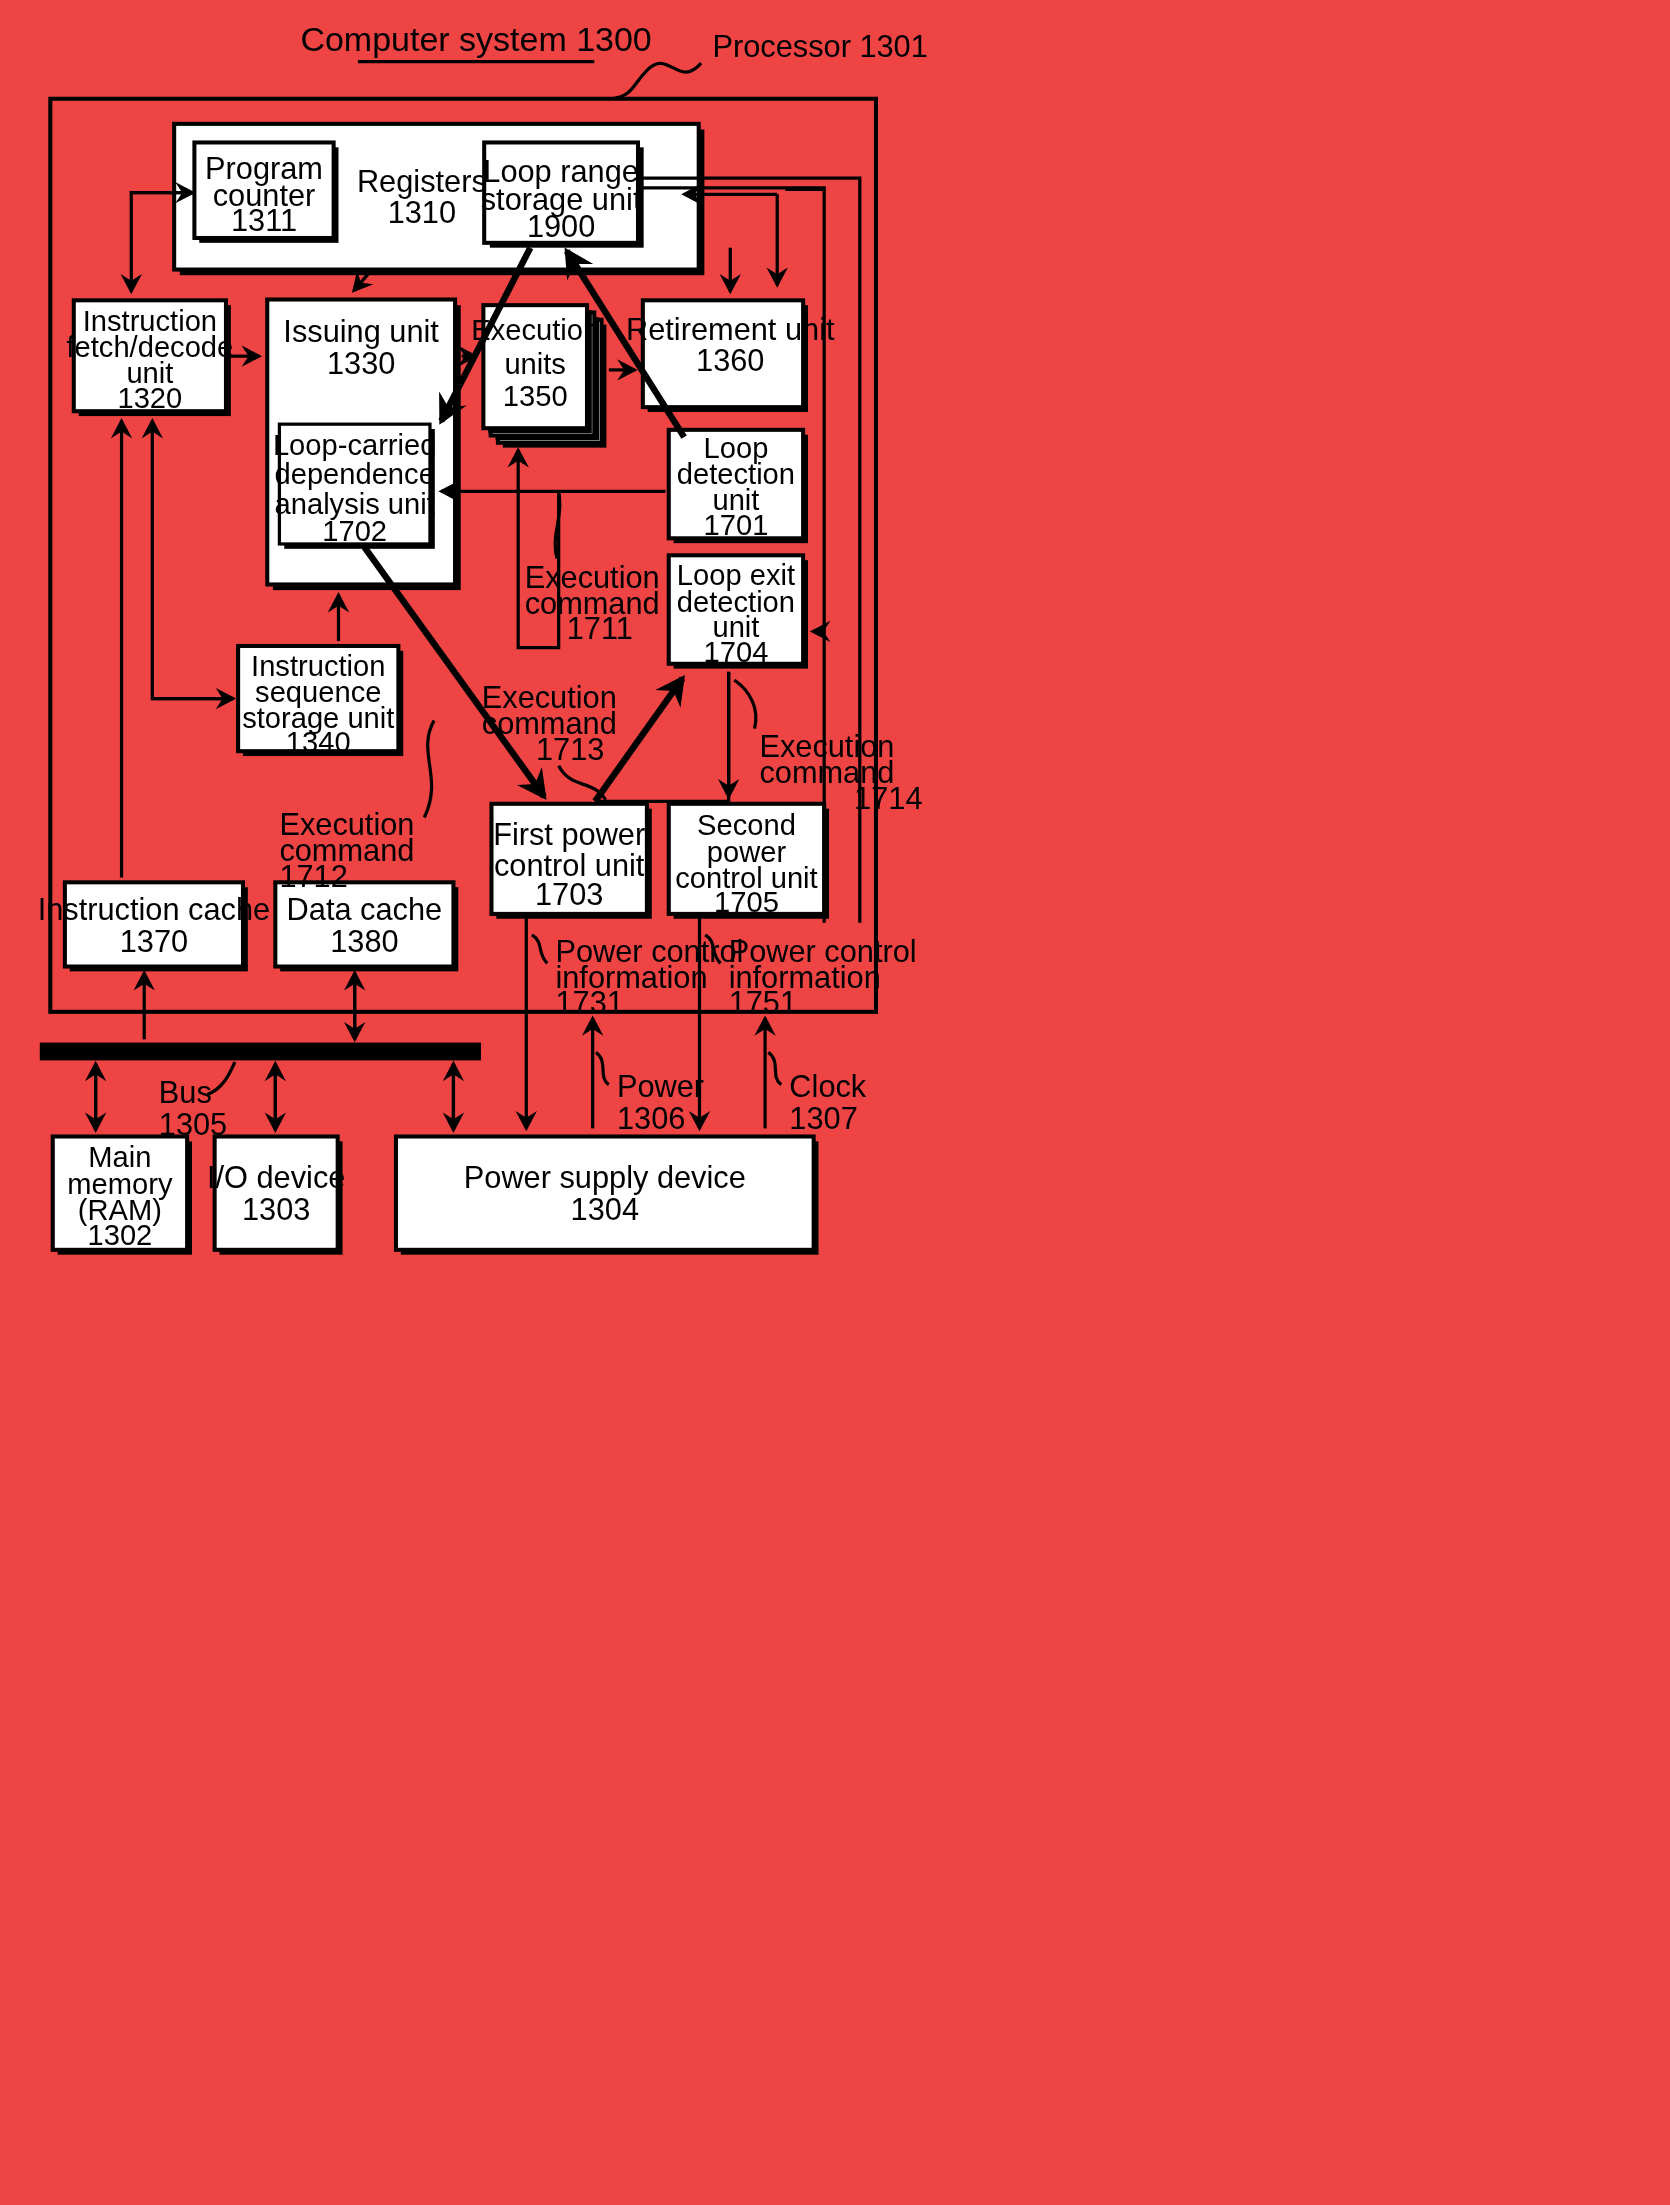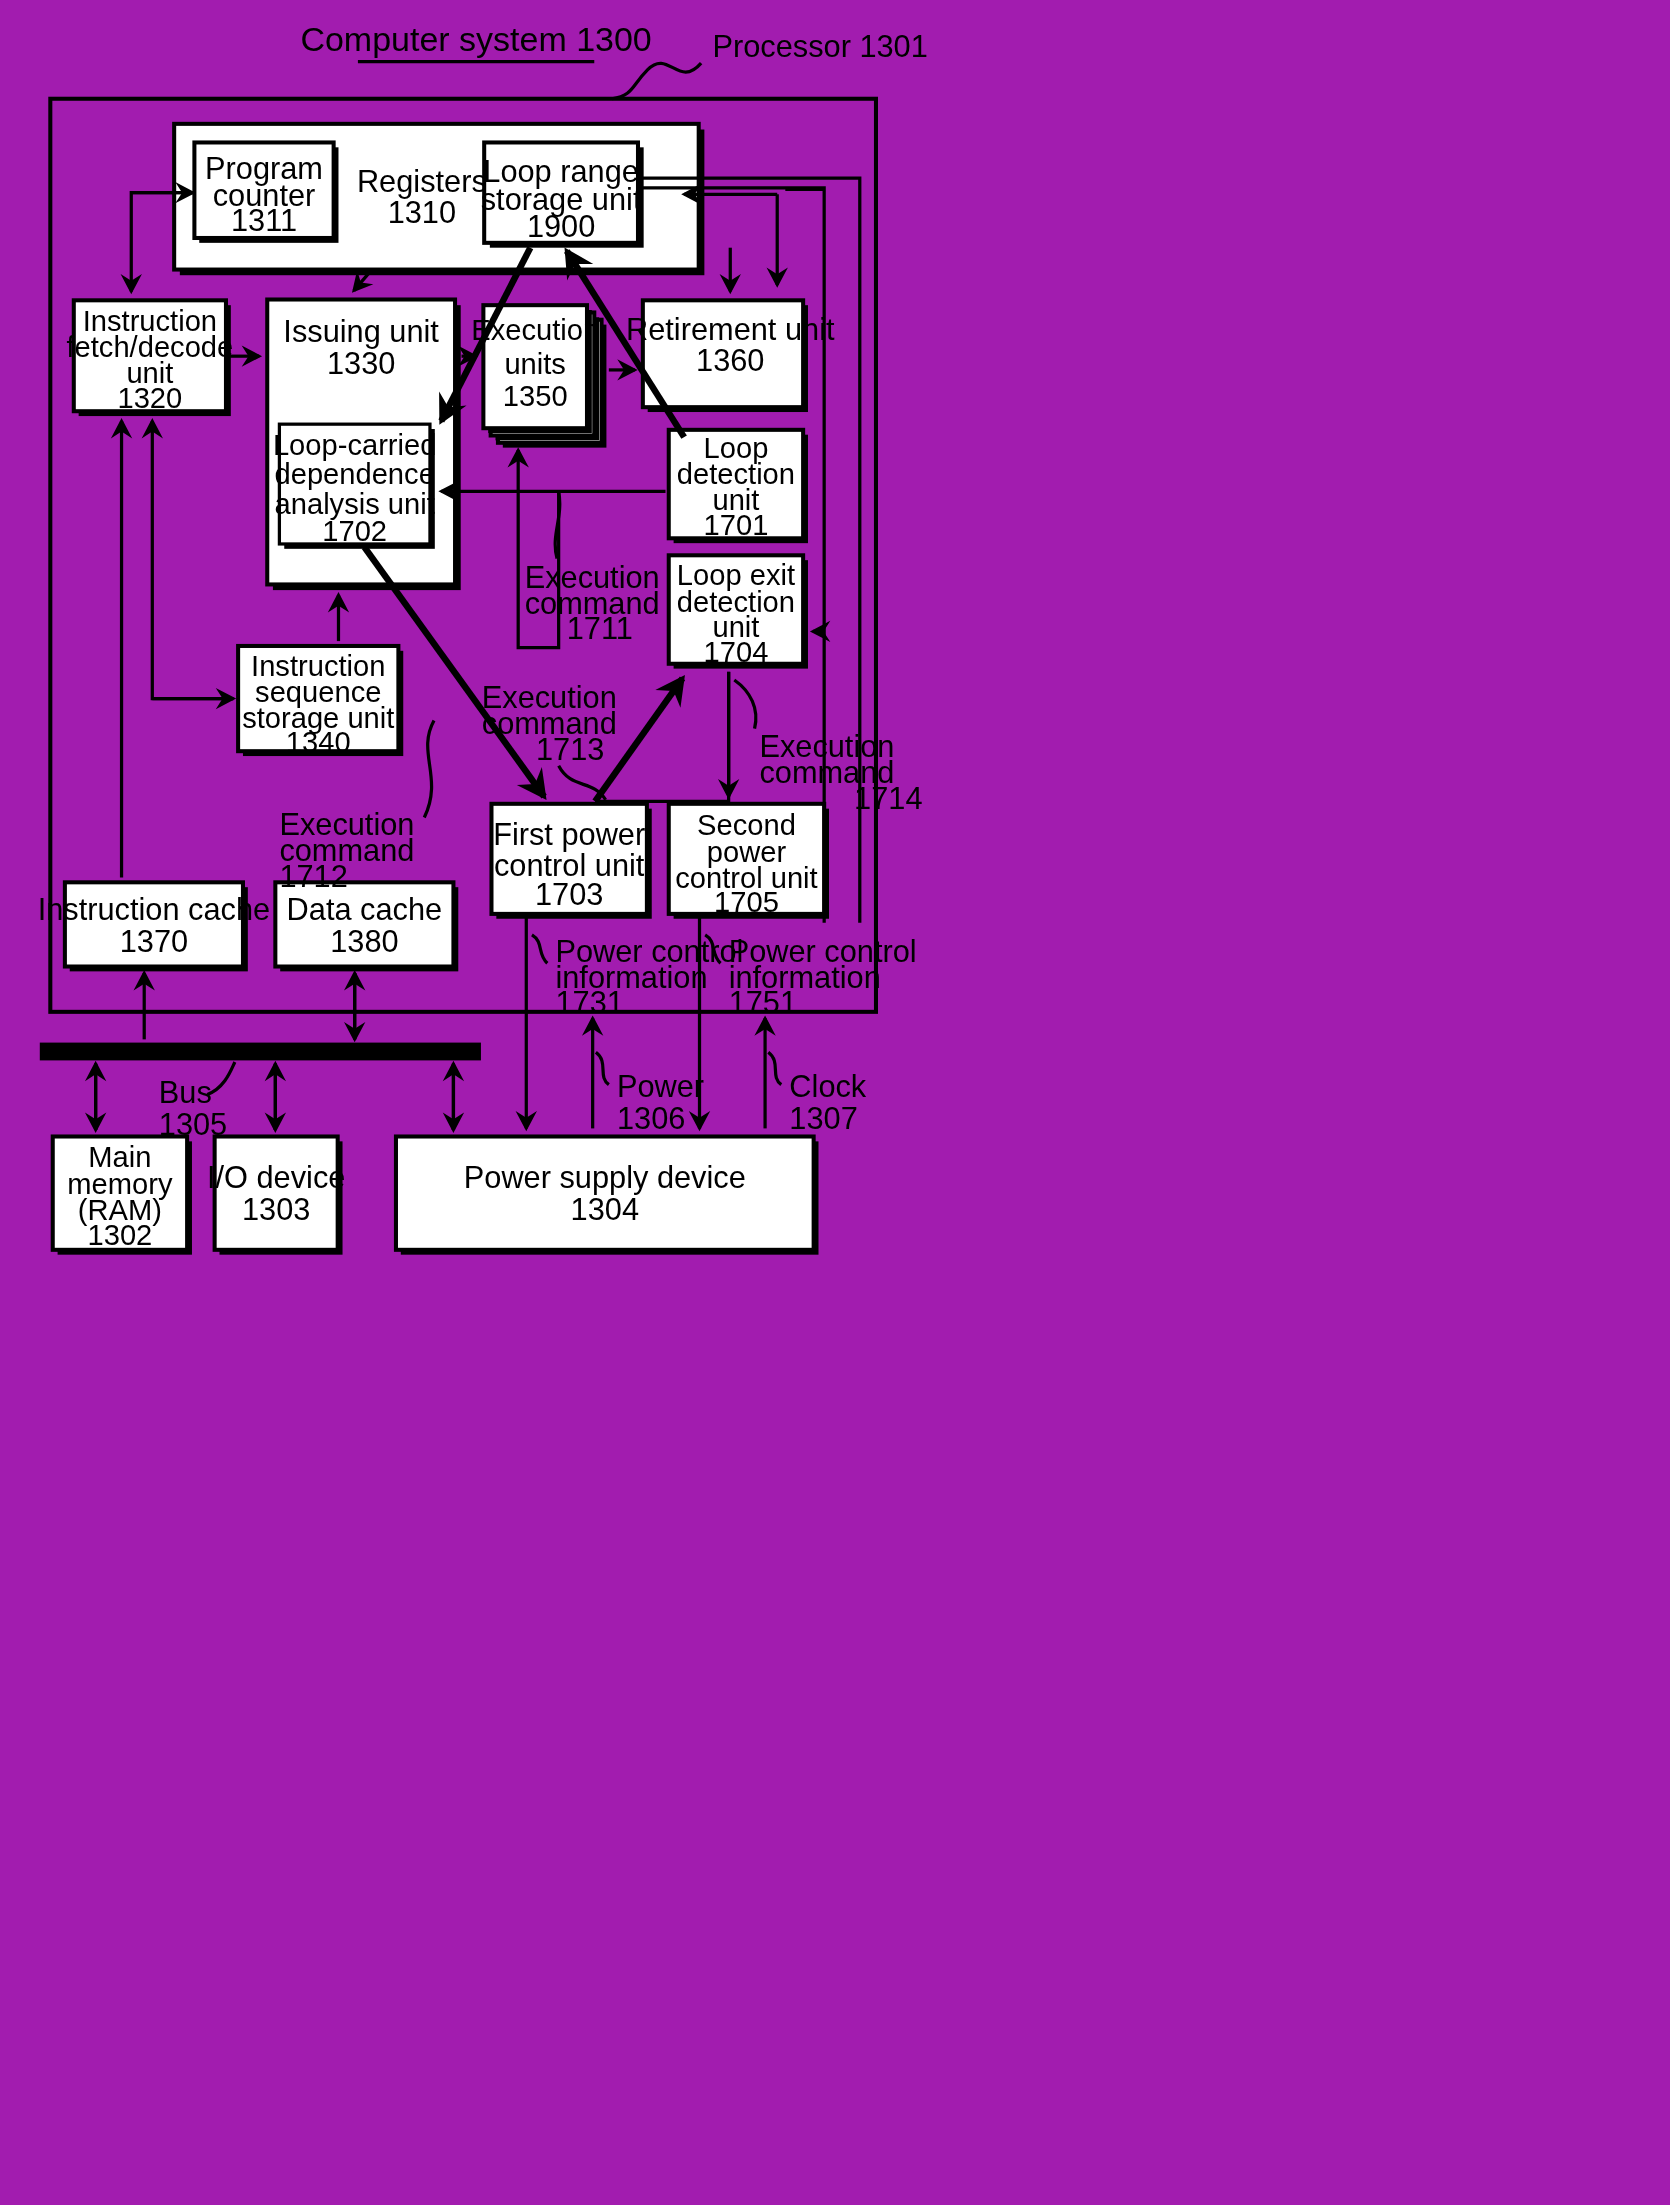--- a/index.html
+++ b/index.html
@@ -4,21 +4,21 @@
 <style>
   html, body {
     margin: 0;
     padding: 0;
     background: #ffffff;
   }
   #root {
     position: relative;
     width: 1671px;
     height: 2205px;
-    background: #a21caf;
+    background: #ef4444;
     font-family: "Liberation Sans", sans-serif;
   }
   svg.diagram {
     position: absolute;
     left: 0; top: 0;
     width: 1671px;
     height: 2205px;
     display: block;
   }
   text {

